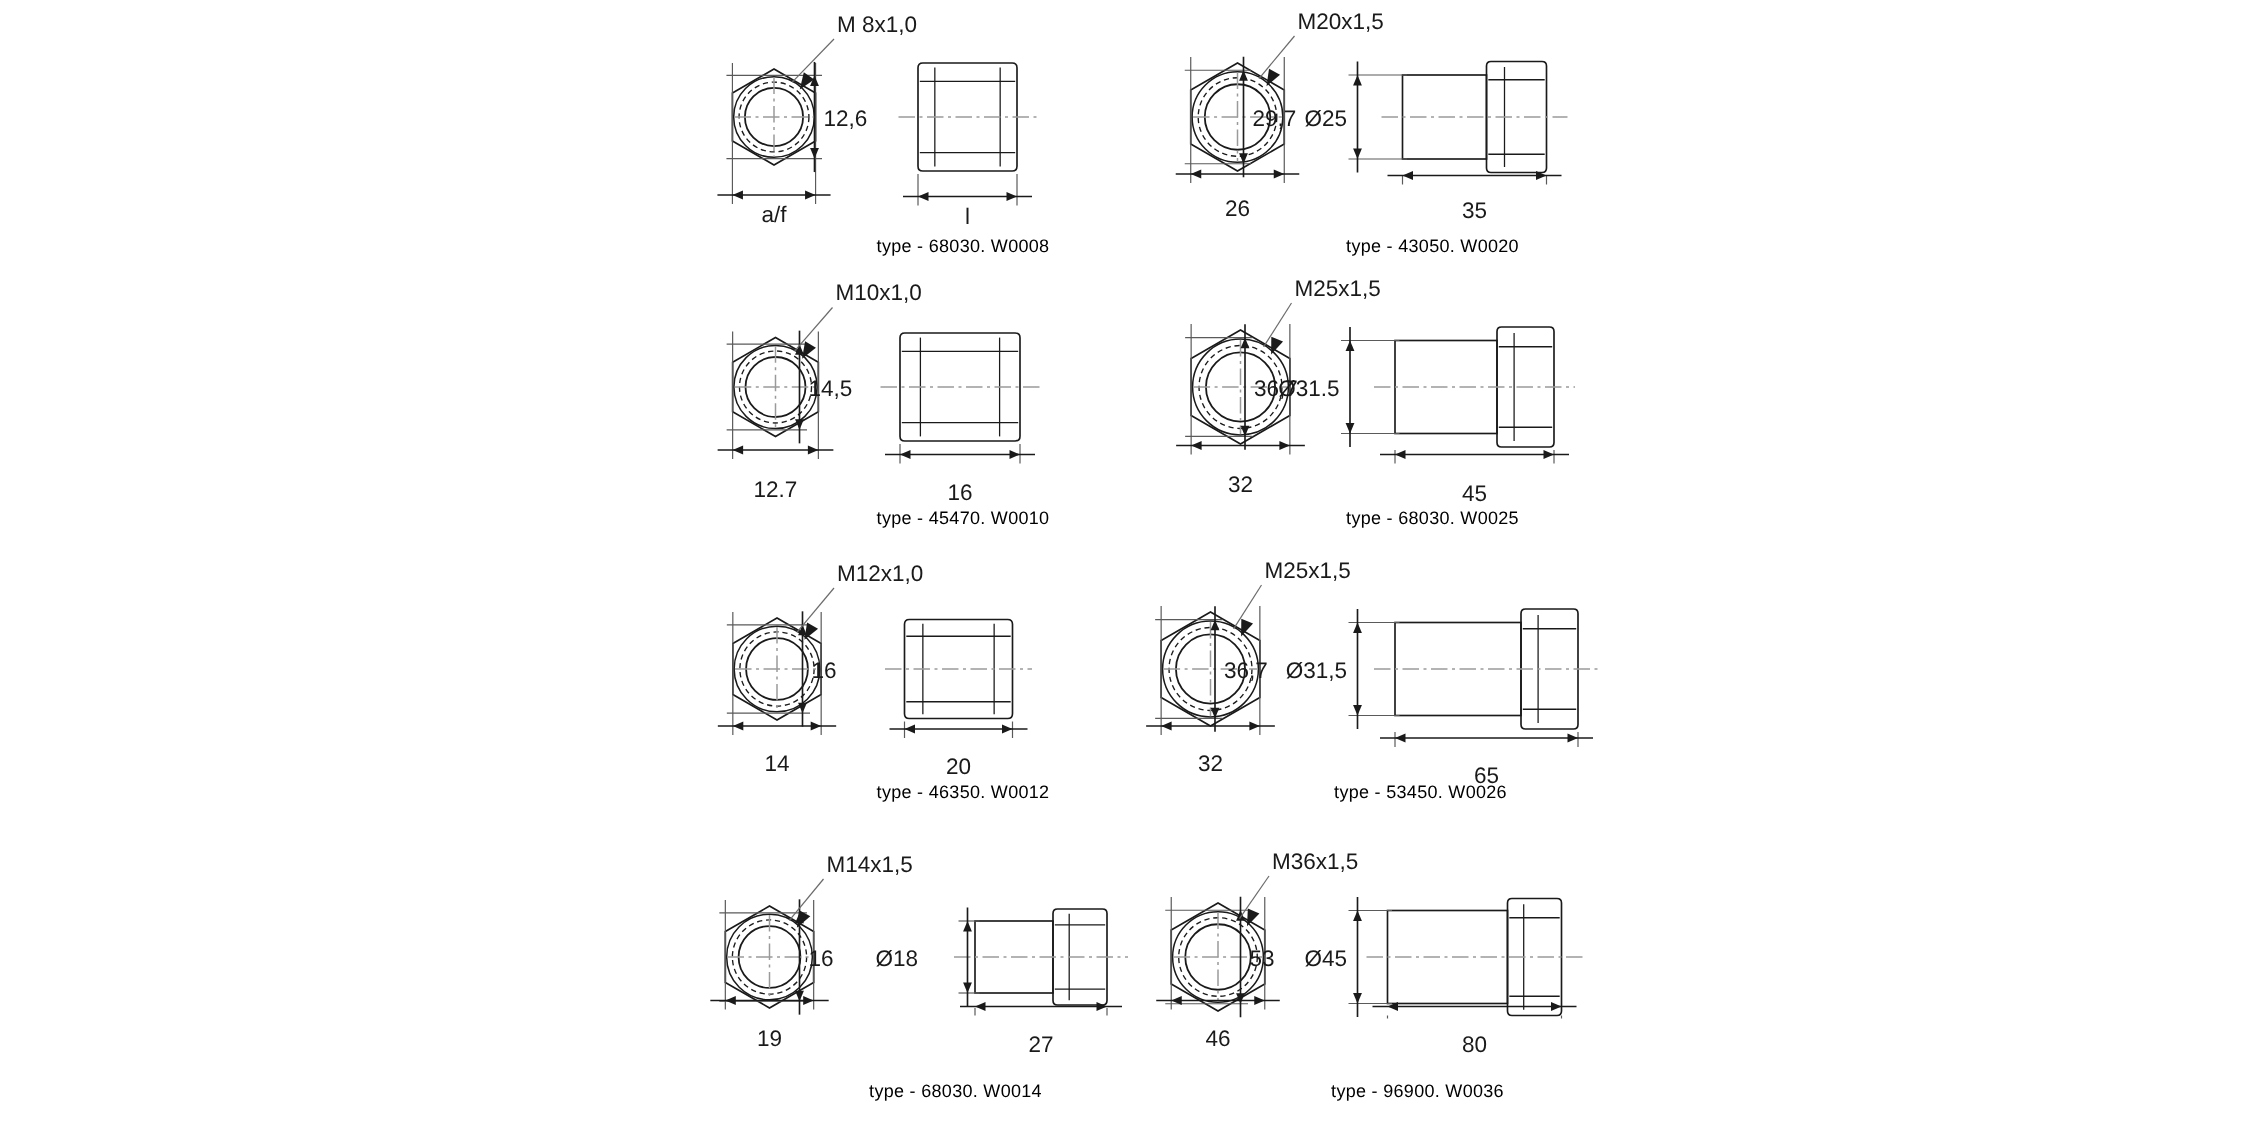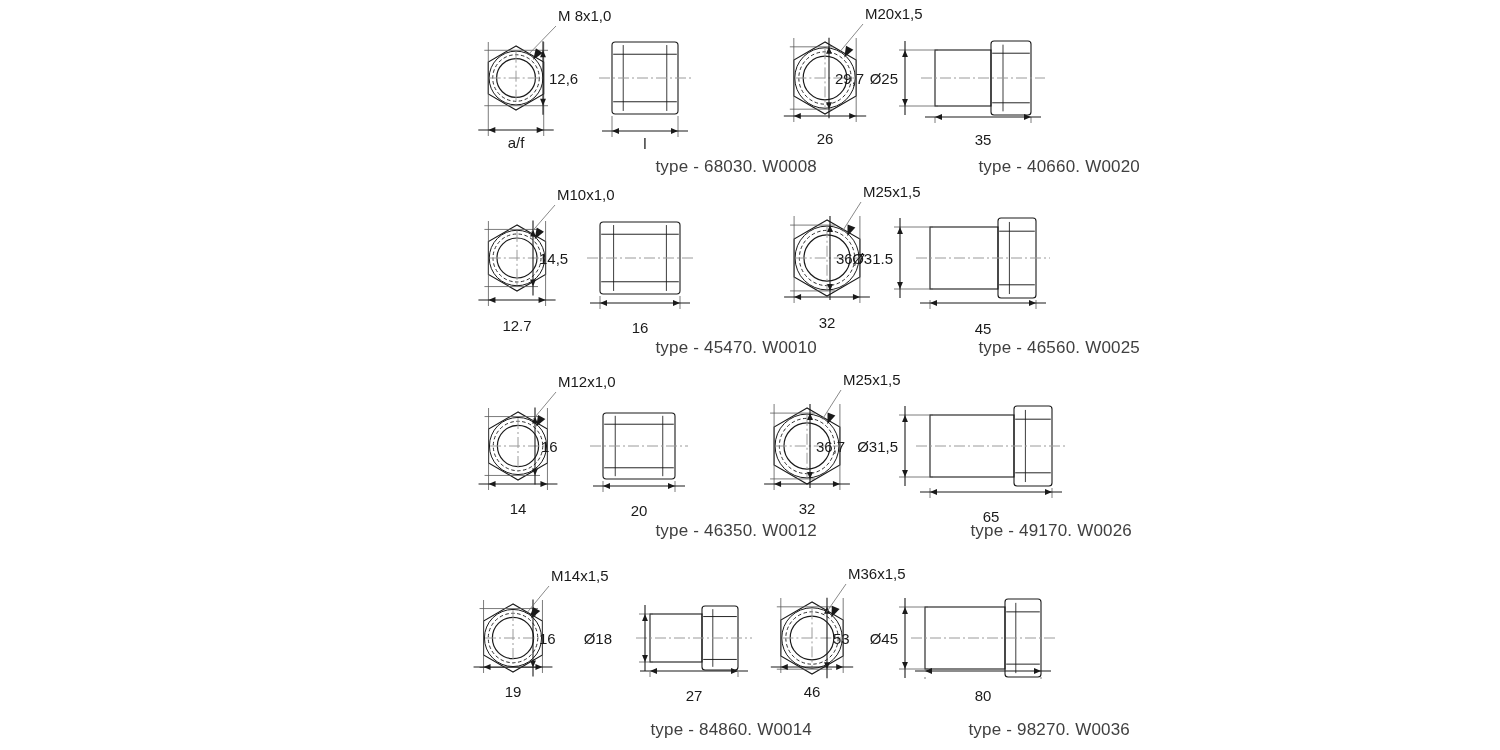--- a/index.html
+++ b/index.html
@@ -4,22 +4,22 @@
 <style>
   html,body{margin:0;padding:0;}
   body{
     width:1500px;height:750px;background:#ffffff;
     font-family:"Liberation Sans", sans-serif;
     color:#1a1a1a;position:relative;overflow:hidden;
   }
   #sheet{position:absolute;left:0;top:0;width:1500px;height:750px;}
   .part{position:absolute;}
   .cap{
-    position:absolute;white-space:nowrap;font-size:17px;letter-spacing:.2px;
-    color:#404040;text-align:right;
+    position:absolute;white-space:nowrap;font-size:12px;letter-spacing:.2px;
+    color:#000000;text-align:center;
   }
   svg{display:block;overflow:visible;}
   text{font-family:"Liberation Sans", sans-serif;fill:#1a1a1a;}
 </style>
 </head>
 <body>
 
 <div id="sheet">
     <div class="part" style="left: 0px; top: 0px;">
       <svg width="1500" height="750" viewBox="0 0 1500 750" style="position: absolute; left: 0px; top: 0px; pointer-events: none;">
@@ -104,21 +104,21 @@
           <polygon points="905,106 902.06,99 907.94,99" fill="#1a1a1a" stroke="none"></polygon>
           <text x="898" y="84" font-size="15" text-anchor="end" fill="#1a1a1a">Ø25</text>
           <line x1="935" y1="117" x2="935" y2="123" stroke="#5a5a5a" stroke-width="0.8"></line>
           <line x1="1031" y1="117" x2="1031" y2="123" stroke="#5a5a5a" stroke-width="0.8"></line>
           <line x1="925" y1="117" x2="1041" y2="117" stroke="#1a1a1a" stroke-width="1.1"></line>
           <polygon points="935,117 942,114.06 942,119.94" fill="#1a1a1a" stroke="none"></polygon>
           <polygon points="1031,117 1024,114.06 1024,119.94" fill="#1a1a1a" stroke="none"></polygon>
           <text x="983" y="145" font-size="15" text-anchor="middle" fill="#1a1a1a">35</text>
         </g>
       </svg>
-      <div class="cap" style="left: 770px; top: 157px; width: 370px;">type - 40660. W0020</div>
+      <div class="cap" style="left: 770px; top: 157px; width: 370px;">type - 43050. W0020</div>
     </div>
     <div class="part" style="left: 0px; top: 0px;">
       <svg width="1500" height="750" viewBox="0 0 1500 750" style="position: absolute; left: 0px; top: 0px; pointer-events: none;">
         <g>
           <polygon points="517.00,225.00 488.42,241.50 488.42,274.50 517.00,291.00 545.58,274.50 545.58,241.50" fill="none" stroke="#1a1a1a" stroke-width="1.1"></polygon>
           <circle cx="517" cy="258" r="27.72147317513988" fill="none" stroke="#1a1a1a" stroke-width="1"></circle>
           <circle cx="517" cy="258" r="20.00518682742053" fill="none" stroke="#1a1a1a" stroke-width="1.2"></circle>
           <circle cx="517" cy="258" r="24.00622419290464" fill="none" stroke="#1a1a1a" stroke-width="0.9" stroke-dasharray="3.5,2.5"></circle>
           <line x1="489.8501035913579" y1="258" x2="544.1498964086421" y2="258" stroke="#9a9a9a" stroke-width="1" stroke-dasharray="11,3,2,3"></line>
           <line x1="517" y1="230.85010359135785" x2="517" y2="285.1498964086421" stroke="#9a9a9a" stroke-width="1" stroke-dasharray="11,3,2,3"></line>
@@ -196,21 +196,21 @@
           <polygon points="900,289 897.06,282 902.94,282" fill="#1a1a1a" stroke="none"></polygon>
           <text x="893" y="264" font-size="15" text-anchor="end" fill="#1a1a1a">Ø31.5</text>
           <line x1="930" y1="300" x2="930" y2="309" stroke="#5a5a5a" stroke-width="0.8"></line>
           <line x1="1036" y1="300" x2="1036" y2="309" stroke="#5a5a5a" stroke-width="0.8"></line>
           <line x1="920" y1="303" x2="1046" y2="303" stroke="#1a1a1a" stroke-width="1.1"></line>
           <polygon points="930,303 937,300.06 937,305.94" fill="#1a1a1a" stroke="none"></polygon>
           <polygon points="1036,303 1029,300.06 1029,305.94" fill="#1a1a1a" stroke="none"></polygon>
           <text x="983" y="334" font-size="15" text-anchor="middle" fill="#1a1a1a">45</text>
         </g>
       </svg>
-      <div class="cap" style="left: 770px; top: 338px; width: 370px;">type - 46560. W0025</div>
+      <div class="cap" style="left: 770px; top: 338px; width: 370px;">type - 68030. W0025</div>
     </div>
     <div class="part" style="left: 0px; top: 0px;">
       <svg width="1500" height="750" viewBox="0 0 1500 750" style="position: absolute; left: 0px; top: 0px; pointer-events: none;">
         <g>
           <polygon points="518.00,412.00 488.56,429.00 488.56,463.00 518.00,480.00 547.44,463.00 547.44,429.00" fill="none" stroke="#1a1a1a" stroke-width="1.1"></polygon>
           <circle cx="518" cy="446" r="28.561517816810788" fill="none" stroke="#1a1a1a" stroke-width="1"></circle>
           <circle cx="518" cy="446" r="20.61140461006964" fill="none" stroke="#1a1a1a" stroke-width="1.2"></circle>
           <circle cx="518" cy="446" r="24.73368553208357" fill="none" stroke="#1a1a1a" stroke-width="0.9" stroke-dasharray="3.5,2.5"></circle>
           <line x1="490.0273794577626" y1="446" x2="545.9726205422373" y2="446" stroke="#9a9a9a" stroke-width="1" stroke-dasharray="11,3,2,3"></line>
           <line x1="518" y1="418.0273794577626" x2="518" y2="473.9726205422374" stroke="#9a9a9a" stroke-width="1" stroke-dasharray="11,3,2,3"></line>
@@ -288,21 +288,21 @@
           <polygon points="905,477 902.06,470 907.94,470" fill="#1a1a1a" stroke="none"></polygon>
           <text x="898" y="452" font-size="15" text-anchor="end" fill="#1a1a1a">Ø31,5</text>
           <line x1="930" y1="488" x2="930" y2="498" stroke="#5a5a5a" stroke-width="0.8"></line>
           <line x1="1052" y1="488" x2="1052" y2="498" stroke="#5a5a5a" stroke-width="0.8"></line>
           <line x1="920" y1="492" x2="1062" y2="492" stroke="#1a1a1a" stroke-width="1.1"></line>
           <polygon points="930,492 937,489.06 937,494.94" fill="#1a1a1a" stroke="none"></polygon>
           <polygon points="1052,492 1045,489.06 1045,494.94" fill="#1a1a1a" stroke="none"></polygon>
           <text x="991" y="522" font-size="15" text-anchor="middle" fill="#1a1a1a">65</text>
         </g>
       </svg>
-      <div class="cap" style="left: 762px; top: 521px; width: 370px;">type - 49170. W0026</div>
+      <div class="cap" style="left: 762px; top: 521px; width: 370px;">type - 53450. W0026</div>
     </div>
     <div class="part" style="left: 0px; top: 0px;">
       <svg width="1500" height="750" viewBox="0 0 1500 750" style="position: absolute; left: 0px; top: 0px; pointer-events: none;">
         <g>
           <polygon points="513.00,604.00 483.56,621.00 483.56,655.00 513.00,672.00 542.44,655.00 542.44,621.00" fill="none" stroke="#1a1a1a" stroke-width="1.1"></polygon>
           <circle cx="513" cy="638" r="28.561517816810788" fill="none" stroke="#1a1a1a" stroke-width="1"></circle>
           <circle cx="513" cy="638" r="20.61140461006964" fill="none" stroke="#1a1a1a" stroke-width="1.2"></circle>
           <circle cx="513" cy="638" r="24.73368553208357" fill="none" stroke="#1a1a1a" stroke-width="0.9" stroke-dasharray="3.5,2.5"></circle>
           <line x1="485.0273794577626" y1="638" x2="540.9726205422373" y2="638" stroke="#9a9a9a" stroke-width="1" stroke-dasharray="11,3,2,3"></line>
           <line x1="513" y1="610.0273794577627" x2="513" y2="665.9726205422373" stroke="#9a9a9a" stroke-width="1" stroke-dasharray="11,3,2,3"></line>
@@ -337,21 +337,21 @@
           <polygon points="645,662 642.06,655 647.94,655" fill="#1a1a1a" stroke="none"></polygon>
           <text x="612" y="644" font-size="15" text-anchor="end" fill="#1a1a1a">Ø18</text>
           <line x1="650" y1="672" x2="650" y2="677" stroke="#5a5a5a" stroke-width="0.8"></line>
           <line x1="738" y1="672" x2="738" y2="677" stroke="#5a5a5a" stroke-width="0.8"></line>
           <line x1="640" y1="671" x2="748" y2="671" stroke="#1a1a1a" stroke-width="1.1"></line>
           <polygon points="650,671 657,668.06 657,673.94" fill="#1a1a1a" stroke="none"></polygon>
           <polygon points="738,671 731,668.06 731,673.94" fill="#1a1a1a" stroke="none"></polygon>
           <text x="694" y="701" font-size="15" text-anchor="middle" fill="#1a1a1a">27</text>
         </g>
       </svg>
-      <div class="cap" style="left: 462px; top: 720px; width: 350px;">type - 84860. W0014</div>
+      <div class="cap" style="left: 462px; top: 720px; width: 350px;">type - 68030. W0014</div>
     </div>
     <div class="part" style="left: 0px; top: 0px;">
       <svg width="1500" height="750" viewBox="0 0 1500 750" style="position: absolute; left: 0px; top: 0px; pointer-events: none;">
         <g>
           <polygon points="812.00,602.00 780.82,620.00 780.82,656.00 812.00,674.00 843.18,656.00 843.18,620.00" fill="none" stroke="#1a1a1a" stroke-width="1.1"></polygon>
           <circle cx="812" cy="638" r="30.2416071001526" fill="none" stroke="#1a1a1a" stroke-width="1"></circle>
           <circle cx="812" cy="638" r="21.823840175367852" fill="none" stroke="#1a1a1a" stroke-width="1.2"></circle>
           <circle cx="812" cy="638" r="26.188608210441423" fill="none" stroke="#1a1a1a" stroke-width="0.9" stroke-dasharray="3.5,2.5"></circle>
           <line x1="782.3819311905722" y1="638" x2="841.6180688094278" y2="638" stroke="#9a9a9a" stroke-width="1" stroke-dasharray="11,3,2,3"></line>
           <line x1="812" y1="608.3819311905722" x2="812" y2="667.6180688094278" stroke="#9a9a9a" stroke-width="1" stroke-dasharray="11,3,2,3"></line>
@@ -386,15 +386,15 @@
           <polygon points="905,669 902.06,662 907.94,662" fill="#1a1a1a" stroke="none"></polygon>
           <text x="898" y="644" font-size="15" text-anchor="end" fill="#1a1a1a">Ø45</text>
           <line x1="925" y1="679" x2="925" y2="677" stroke="#5a5a5a" stroke-width="0.8"></line>
           <line x1="1041" y1="679" x2="1041" y2="677" stroke="#5a5a5a" stroke-width="0.8"></line>
           <line x1="915" y1="671" x2="1051" y2="671" stroke="#1a1a1a" stroke-width="1.1"></line>
           <polygon points="925,671 932,668.06 932,673.94" fill="#1a1a1a" stroke="none"></polygon>
           <polygon points="1041,671 1034,668.06 1034,673.94" fill="#1a1a1a" stroke="none"></polygon>
           <text x="983" y="701" font-size="15" text-anchor="middle" fill="#1a1a1a">80</text>
         </g>
       </svg>
-      <div class="cap" style="left: 760px; top: 720px; width: 370px;">type - 98270. W0036</div>
+      <div class="cap" style="left: 760px; top: 720px; width: 370px;">type - 96900. W0036</div>
     </div>
   </div>
 
 </body></html>

